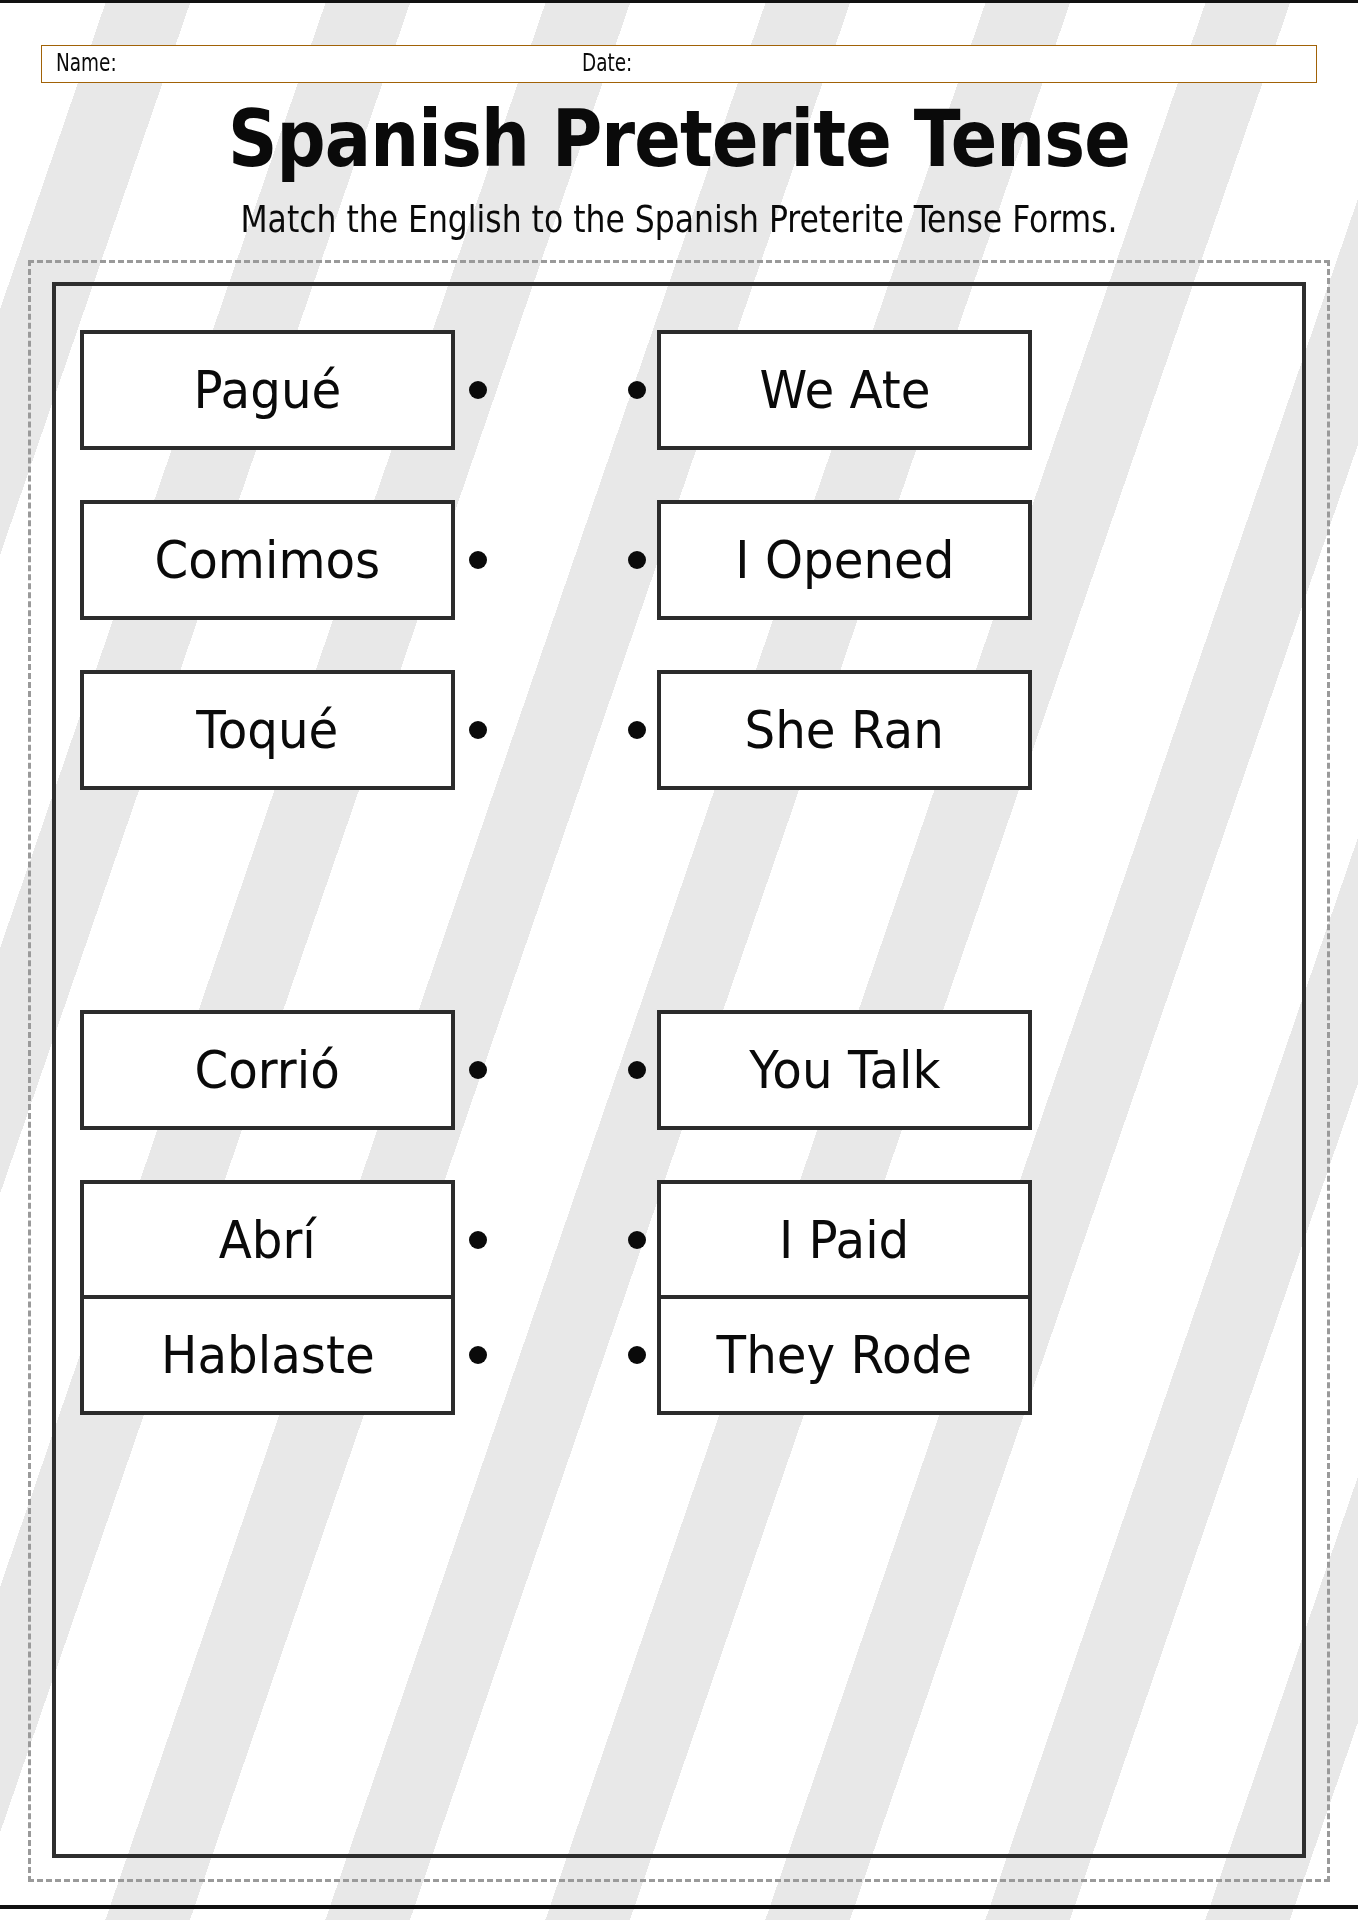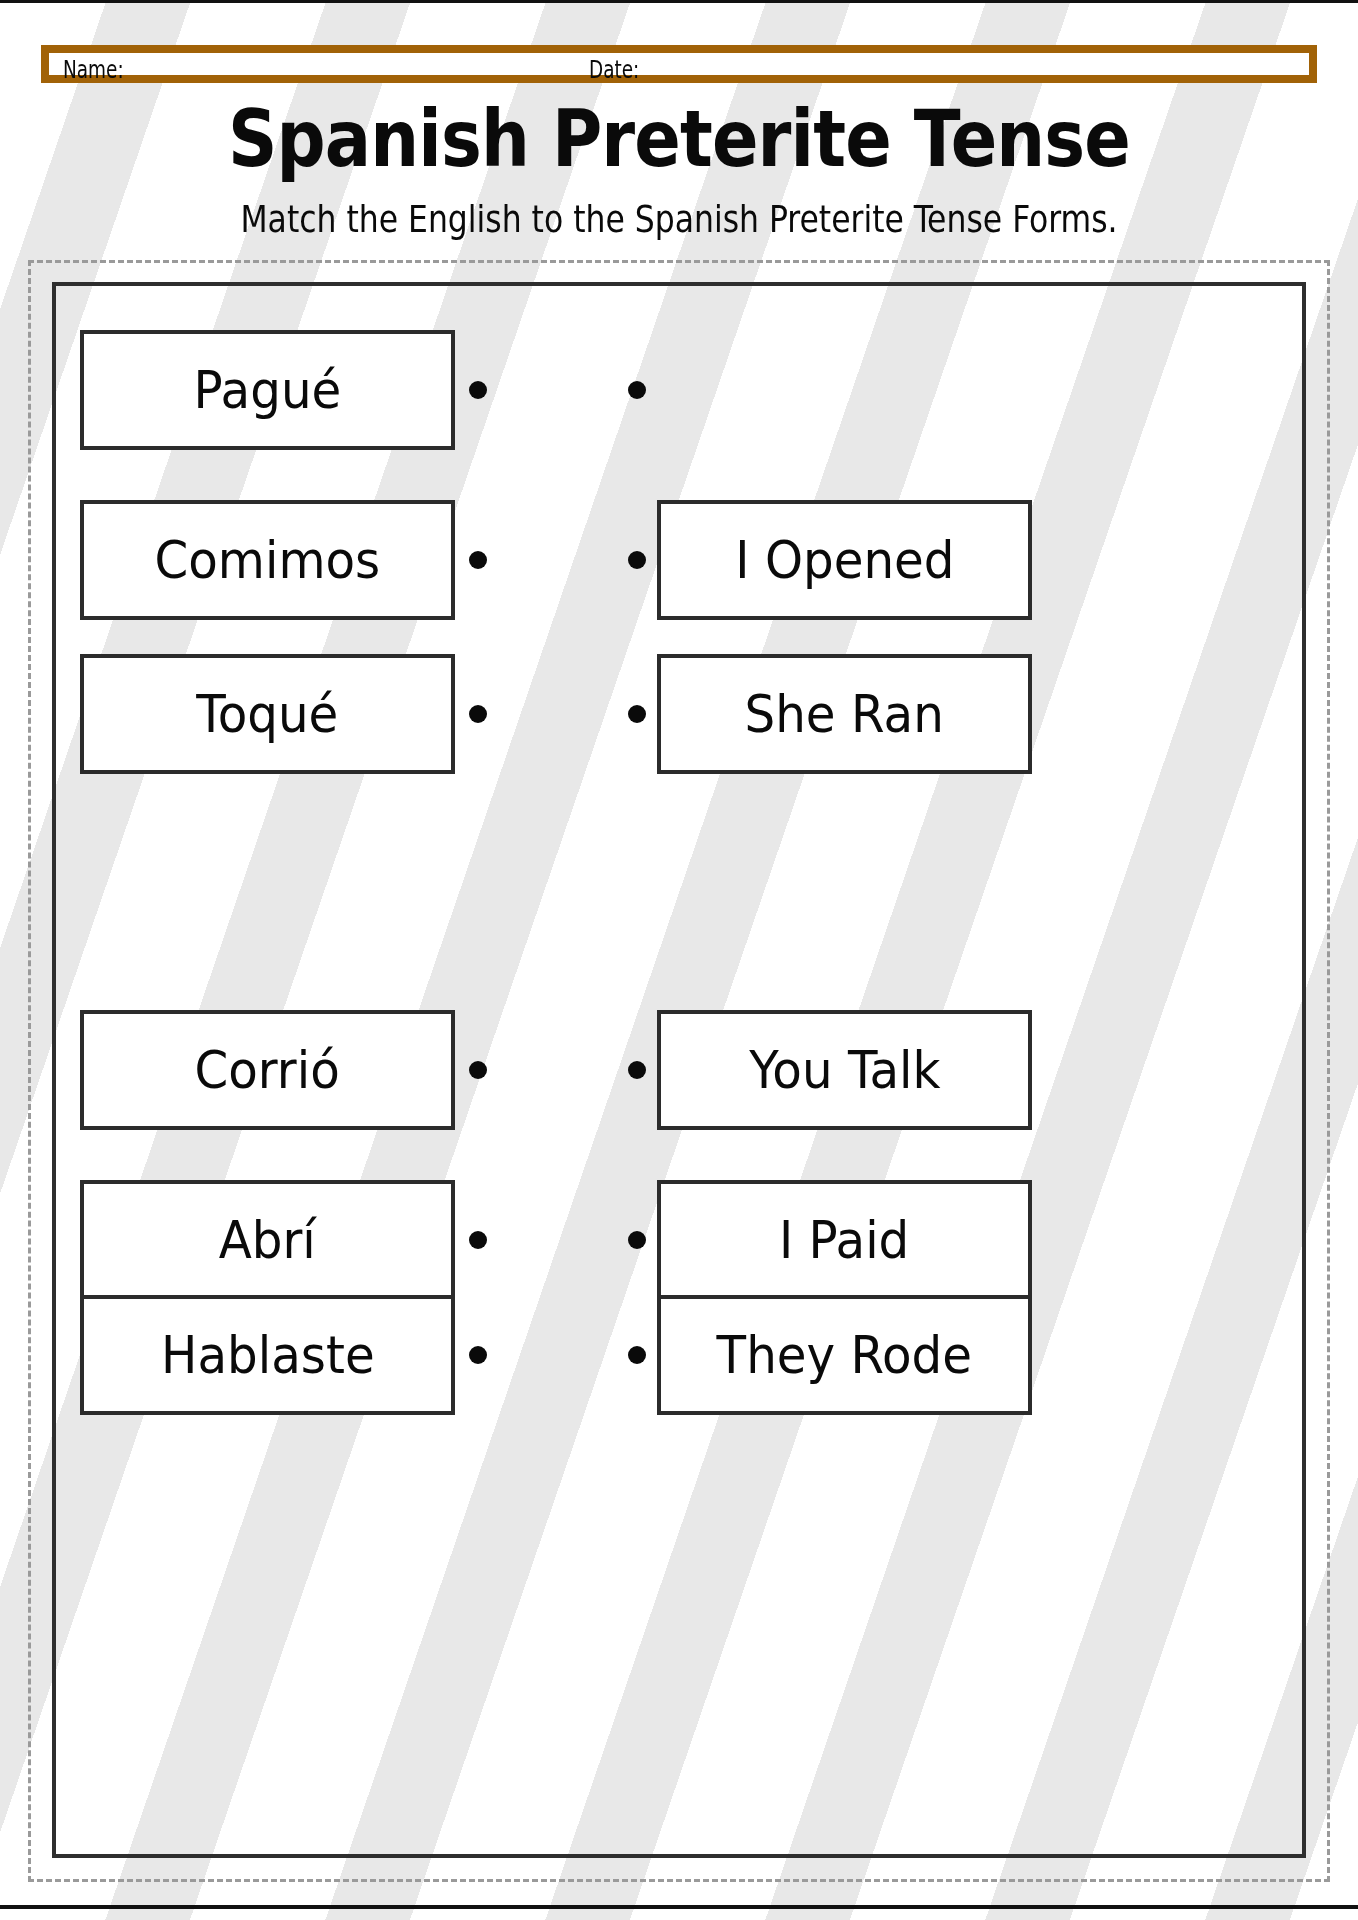--- a/index.html
+++ b/index.html
@@ -51,21 +51,21 @@
     z-index: 6;
   }
 
   
   #namedate {
     position: absolute;
     left: 41px;
     top: 45px;
     width: 1276px;
     height: 38px;
-    border: 8px solid #a16207;
+    border: 1px solid #a16207;
     background: #ffffff;
     box-sizing: border-box;
     z-index: 3;
   }
   .nd-label {
     position: absolute;
     top: 2px;
     font-family: "DejaVu Sans Condensed", "Liberation Sans Narrow", "Liberation Sans", sans-serif;
     font-size: 25px;
     letter-spacing: 0px;
@@ -198,32 +198,35 @@
   <div id="dashed-border"></div>
   <div id="frame"></div>
 
   <div id="rows">
       <div class="row" style="top: 48px;">
         <div class="wordbox box-left">
           <span>Pagué</span>
         </div>
         <div class="dot dot-left"></div>
         <div class="dot dot-right"></div>
+        <div class="wordbox box-right">
+          <span>We Ate</span>
+        </div>
       </div>
       <div class="row" style="top: 218px; padding-left: 22px;">
         <div class="wordbox box-left">
           <span>Comimos</span>
         </div>
         <div class="dot dot-left"></div>
         <div class="dot dot-right"></div>
         <div class="wordbox box-right">
           <span>I Opened</span>
         </div>
       </div>
-      <div class="row" style="top: 372px;">
+      <div class="row" style="top: 388px;">
         <div class="wordbox box-left">
           <span>Toqué</span>
         </div>
         <div class="dot dot-left"></div>
         <div class="dot dot-right"></div>
         <div class="wordbox box-right">
           <span>She Ran</span>
         </div>
       </div>
       <div class="row" style="top: 728px; padding-left: 28px;">

